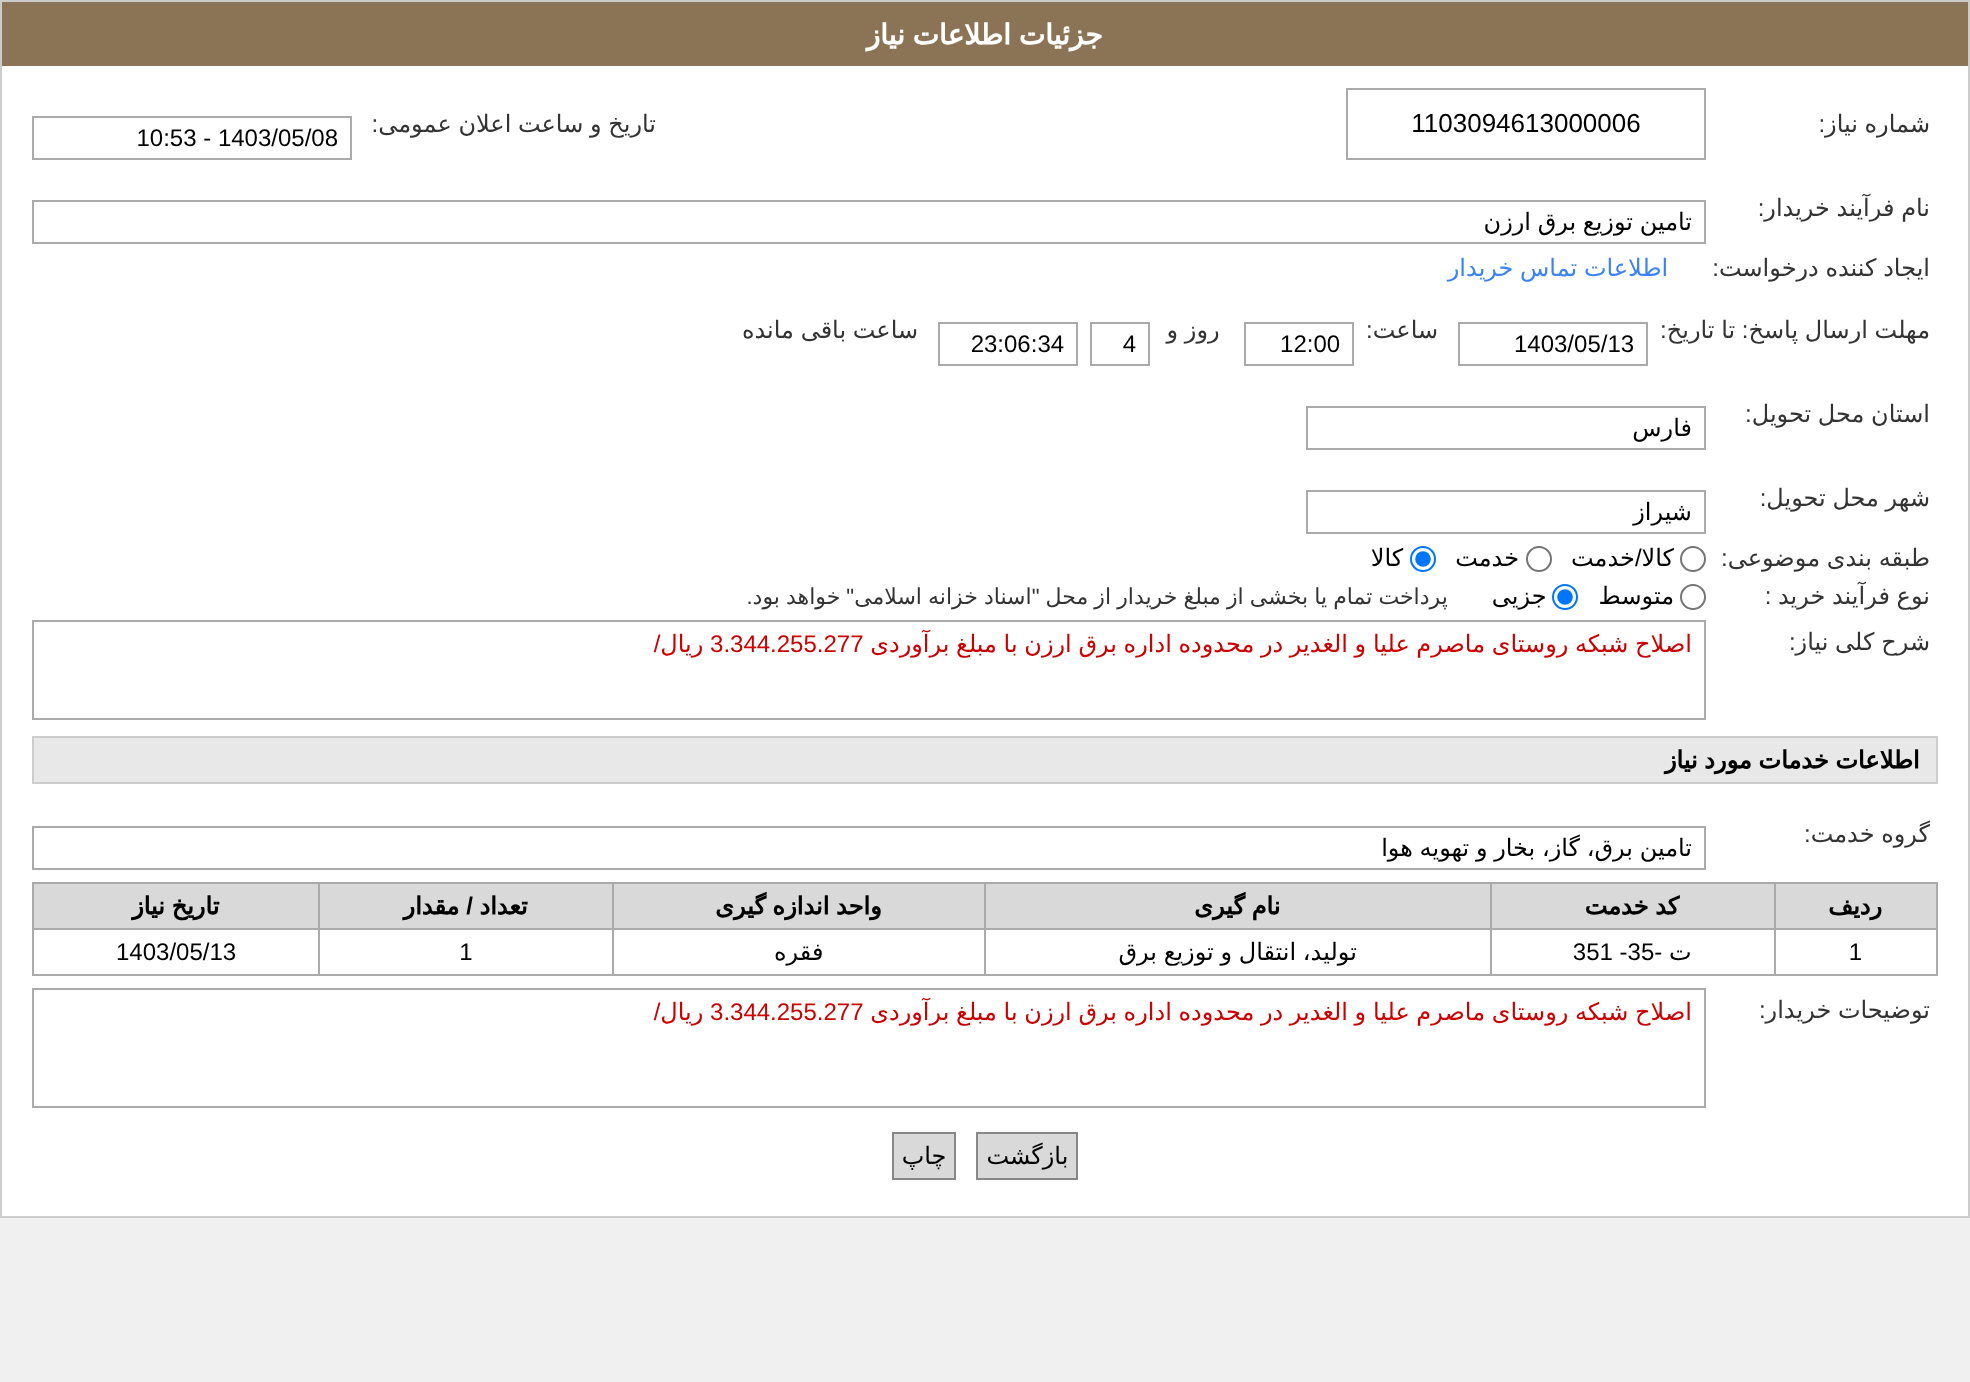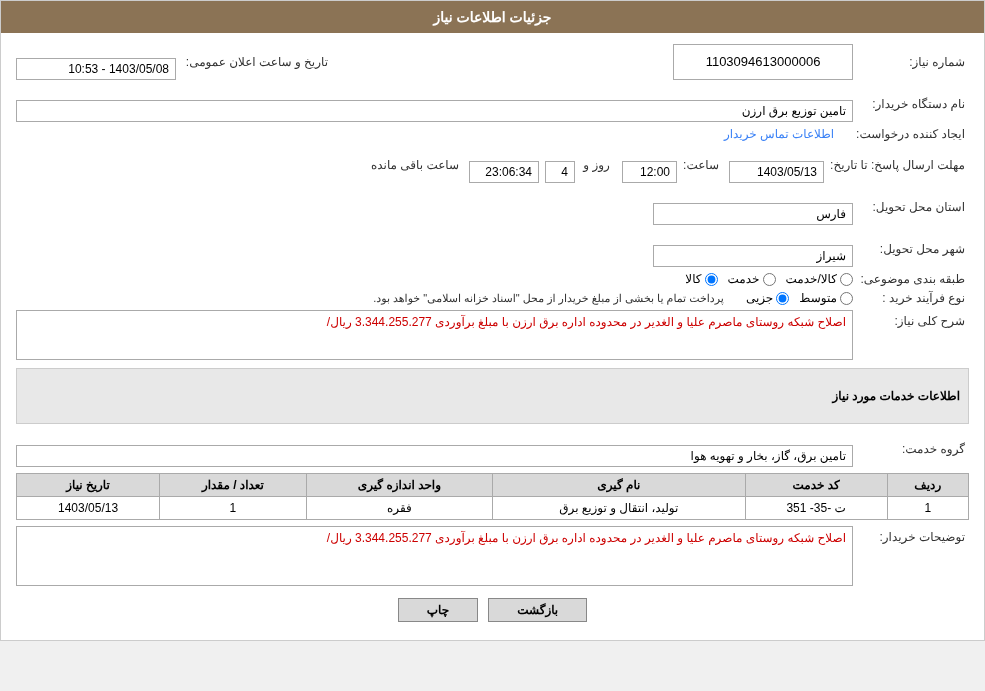--- a/index.html
+++ b/index.html
@@ -21,21 +21,21 @@
       padding: 8px 0;
       font-size: 14px;
       font-weight: bold;
     }
     .content {
       padding: 10px 15px;
     }
     .section-title {
       background: #e8e8e8;
       border: 1px solid #ccc;
-      padding: 20px 8px;
+      padding: 4px 8px;
       font-weight: bold;
       font-size: 12px;
       margin: 8px 0 6px 0;
       text-align: right;
     }
     .form-row {
       display: flex;
       align-items: center;
       margin-bottom: 5px;
       gap: 6px;
@@ -84,26 +84,25 @@
       text-align: center;
       background: #fff;
     }
     .buttons-row {
       display: flex;
       justify-content: center;
       gap: 10px;
       margin: 12px 0 8px 0;
     }
     .btn {
-      padding: 4px 28px;
+      padding: 4px 4px;
       font-size: 12px;
       cursor: pointer;
       border: 1px solid #888;
       background: #f0f0f0;
-      font-weight: bold;
     }
     .btn-print {
       background: #d9d9d9;
     }
     .btn-back {
       background: #d9d9d9;
     }
     .col-label {
       min-width: 110px;
       text-align: right;
@@ -137,21 +136,21 @@
 
     <div class="form-row">
       <span class="col-label">شماره نیاز:</span>
       <div class="badge-id">1103094613000006</div>
       <span style="flex:1"></span>
       <span class="col-label" style="min-width:150px;">تاریخ و ساعت اعلان عمومی:</span>
       <div class="field-value" style="min-width:160px;">1403/05/08 - 10:53</div>
     </div>
 
     <div class="form-row">
-      <span class="col-label">نام دستگاه خریدار:</span>
+      <span class="col-label">نام فرآیند خریدار:</span>
       <div class="field-value" style="flex:1;">تامین توزیع برق ارزن</div>
     </div>
 
     <div class="form-row">
       <span class="col-label">ایجاد کننده درخواست:</span>
       <span style="width:10px;"></span>
       <span class="link-text">اطلاعات تماس خریدار</span>
     </div>
 
     <div class="form-row">

